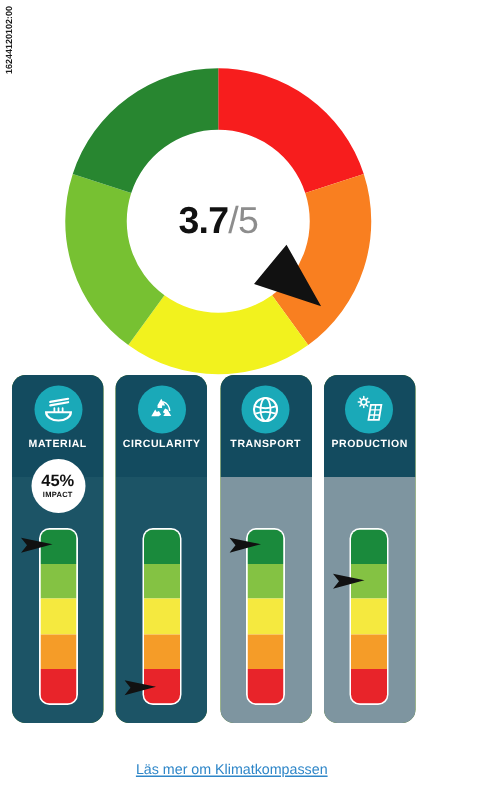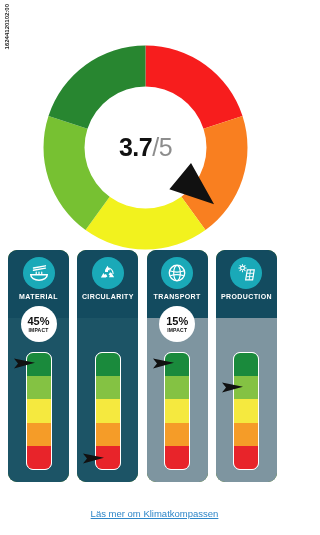--- a/index.html
+++ b/index.html
@@ -273,24 +273,20 @@
     <div class="card-body"></div>
     <div class="card-icon">
       <svg width="22" height="22" viewBox="0 0 24 24">
         <circle cx="12" cy="12" r="8.4" fill="none" stroke="#ffffff" stroke-width="1.5"></circle>
         <ellipse cx="12" cy="12" rx="3.6" ry="8.4" fill="none" stroke="#ffffff" stroke-width="1.3"></ellipse>
         <path d="M4 9.6 Q12 12.6 20 9.6" fill="none" stroke="#ffffff" stroke-width="1.3"></path>
         <path d="M4.6 15 Q12 12.4 19.4 15" fill="none" stroke="#ffffff" stroke-width="1.3"></path>
       </svg>
     </div>
     <div class="card-label">TRANSPORT</div>
-    <div class="impact-badge">
-      <span class="impact-pct">15%</span>
-      <span class="impact-word">IMPACT</span>
-    </div>
     <div class="gauge">
       <div class="band" style="background: rgb(26, 138, 60);"></div>
       <div class="band" style="background: rgb(132, 194, 67);"></div>
       <div class="band" style="background: rgb(245, 233, 63);"></div>
       <div class="band" style="background: rgb(245, 156, 40);"></div>
       <div class="band" style="background: rgb(232, 36, 42);"></div>
     </div>
     <div class="marker" style="top: 107.3px; left: 6px;">
       <svg width="22" height="13" viewBox="0 0 22 13">
         <path d="M0 1.5 L21 5.8 L0 11.5 L4 6.5 Z" fill="#111111"></path>

